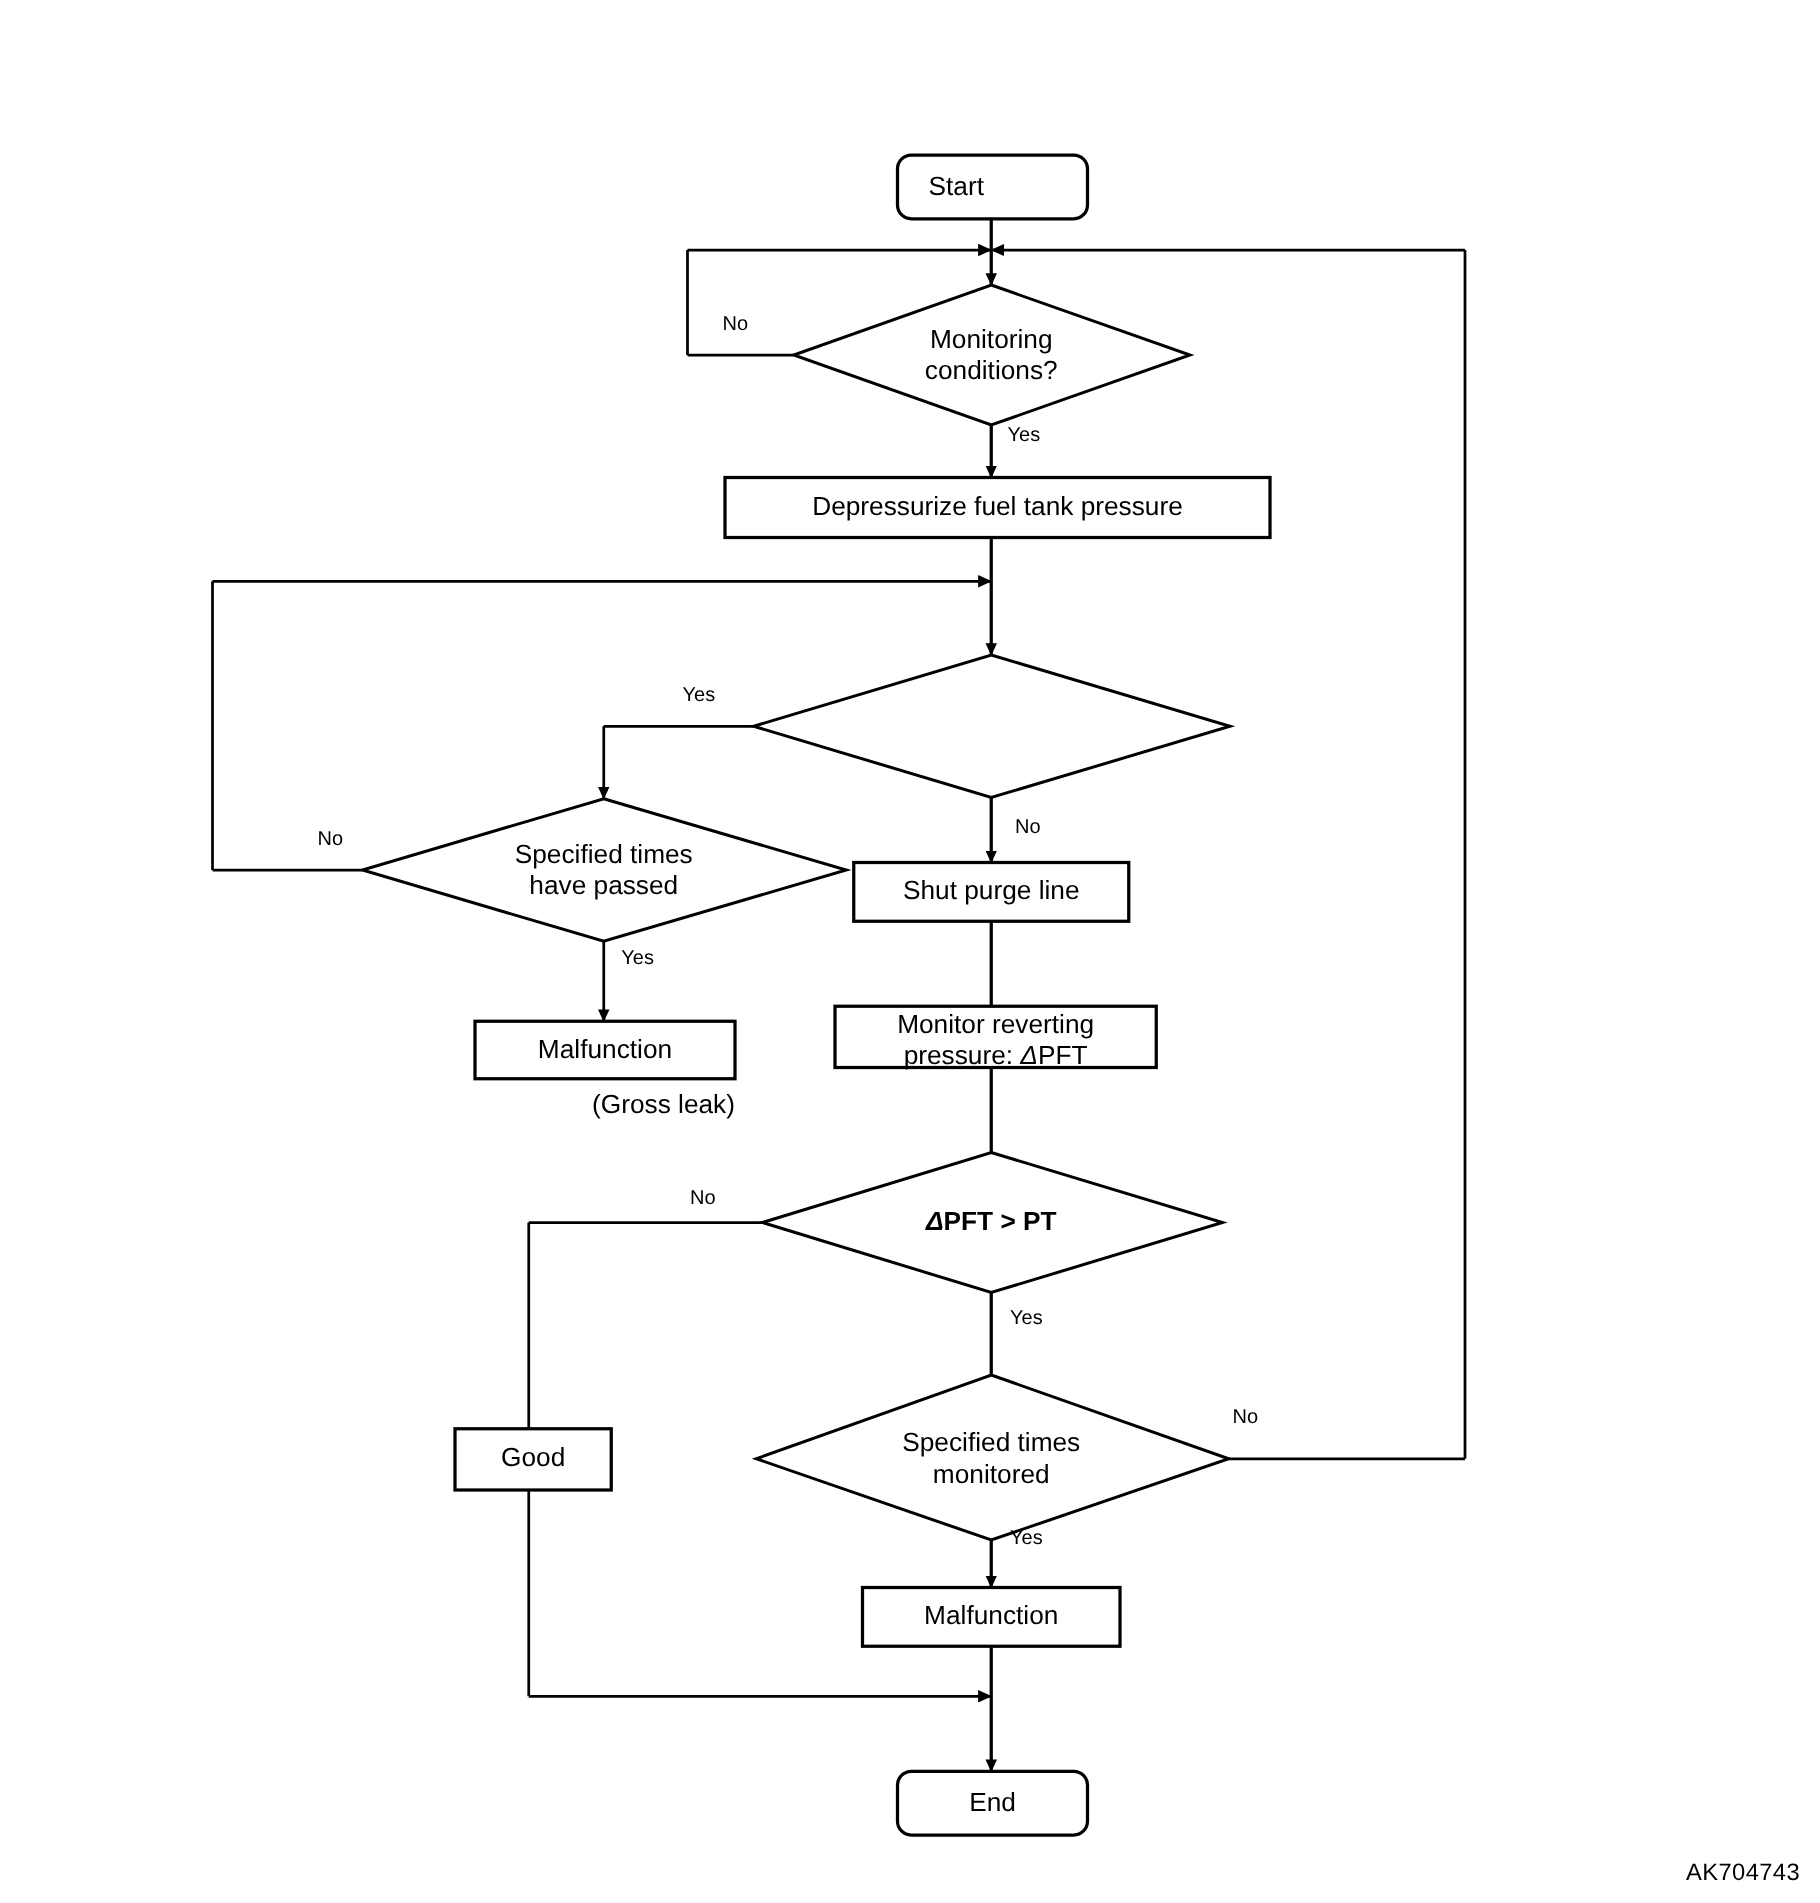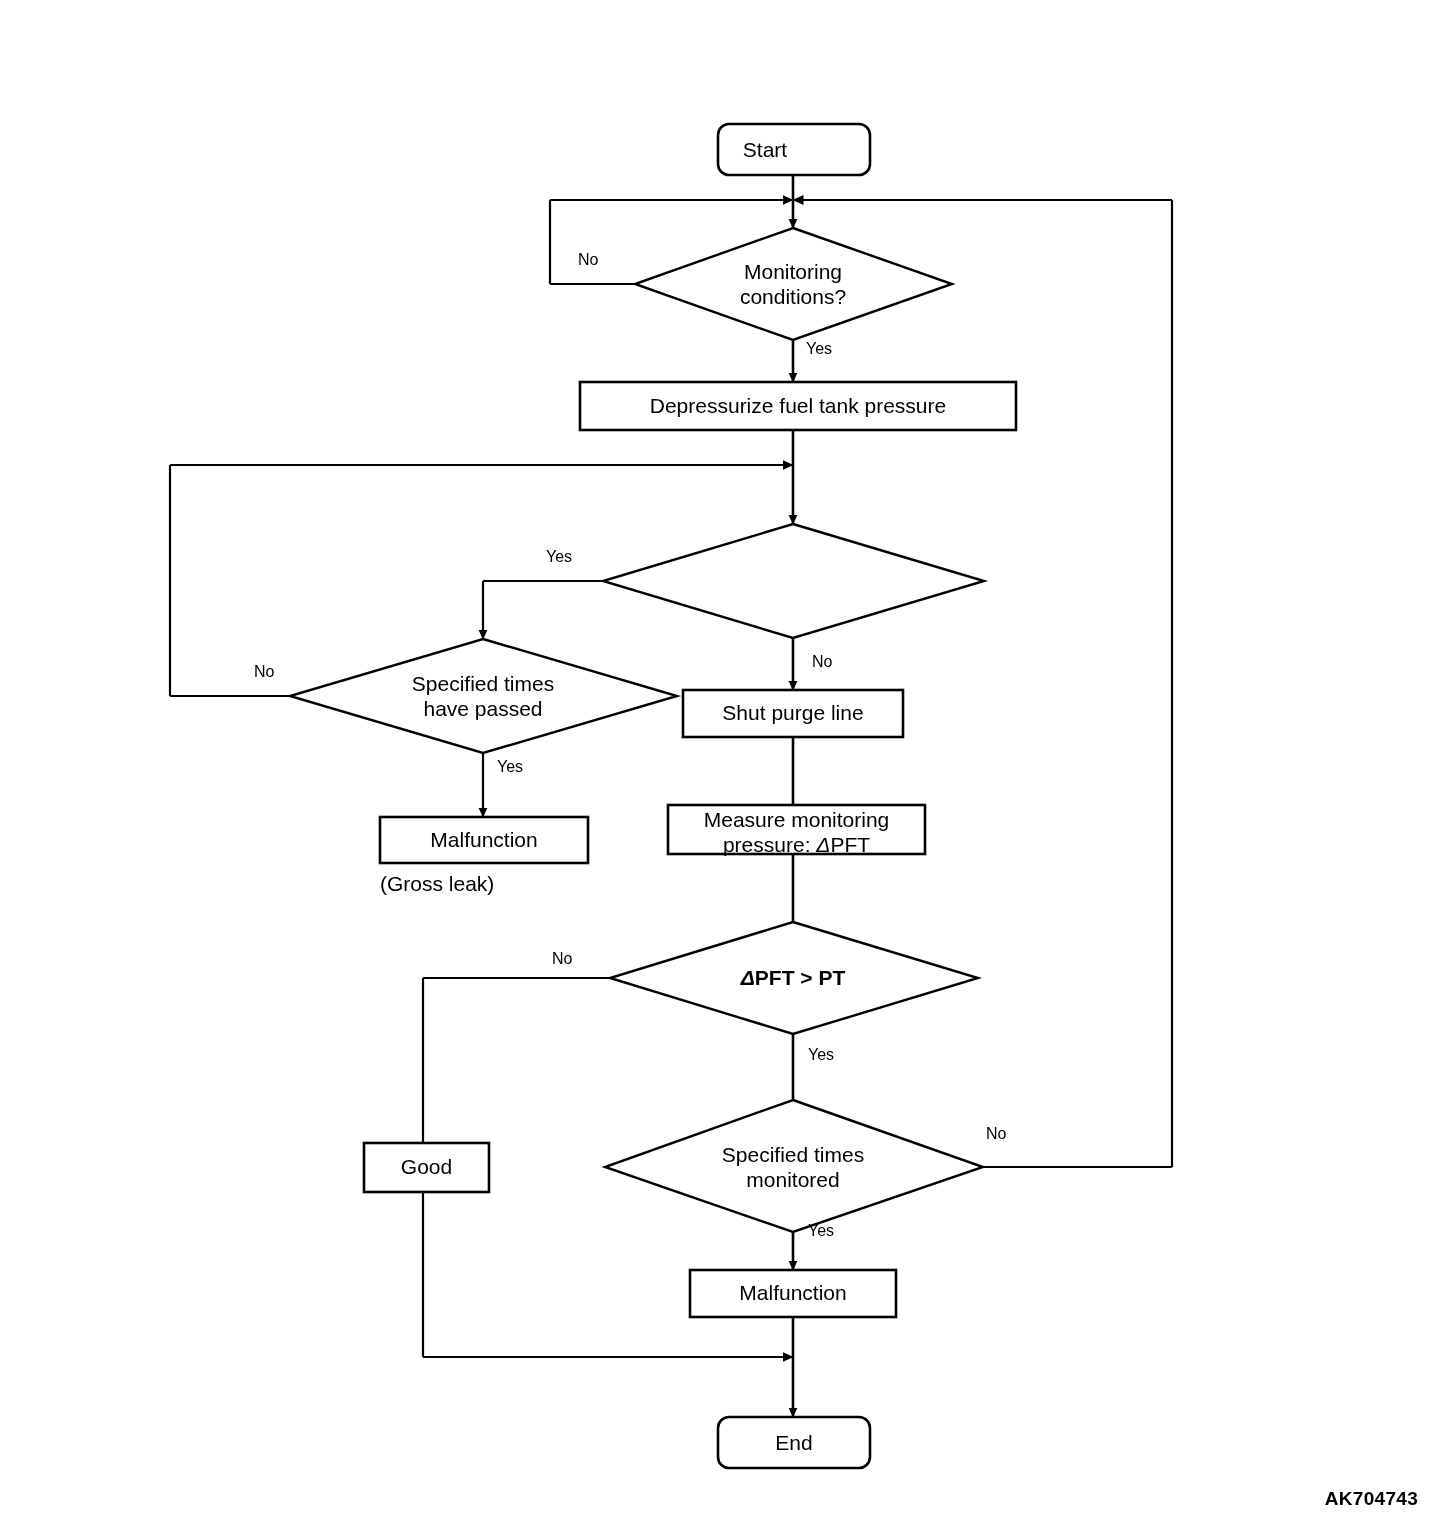--- a/index.html
+++ b/index.html
@@ -16,23 +16,23 @@
   .title{
     position:absolute;
     left:22px;top:18px;
     font-size:29px;
     font-weight:bold;
     letter-spacing:-0.2px;
     white-space:nowrap;
   }
   .refcode{
     position:absolute;
-    right:38px;bottom:12px;
+    right:16px;bottom:12px;
     font-size:19px;
-    font-weight:bold;
+    font-weight:normal;
     letter-spacing:0.3px;
   }
 
   svg.chart{
     position:absolute;
     left:0;top:0;
     width:1456px;height:1522px;
   }
 
   
@@ -48,21 +48,21 @@
   .branch{
     position:absolute;
     font-size:16px;
     white-space:nowrap;
     color:#000;
   }
   .sub{
     position:absolute;
     font-size:21px;
     white-space:nowrap;
-    text-align:left;
+    text-align:right;
     color:#000;
   }
   .delta{font-style:italic;}
 </style>
 </head>
 <body>
 
 <div class="page">
 
 
@@ -163,21 +163,21 @@
     <div>Specified times</div>
     <div>have passed</div>
   </div>
 
   <div class="lbl" style="left:380px;top:828px;width:208px;">Malfunction</div>
   <div class="sub" style="left:380px;top:872px;width:208px;">(Gross leak)</div>
 
   <div class="lbl" style="left:683px;top:701px;width:220px;">Shut purge line</div>
 
   <div class="lbl two" style="left:668px;top:807px;width:257px;">
-    <div>Measure monitoring</div>
+    <div>Monitor reverting</div>
     <div>
       <span>pressure:  </span><span class="delta">Δ</span><span>PFT</span>
     </div>
   </div>
 
   <div class="lbl" style="left:643px;top:966px;width:300px;font-weight:bold;">
     <span class="delta">Δ</span><span>PFT &gt; PT</span>
   </div>
 
   <div class="lbl two" style="left:643px;top:1142px;width:300px;">

